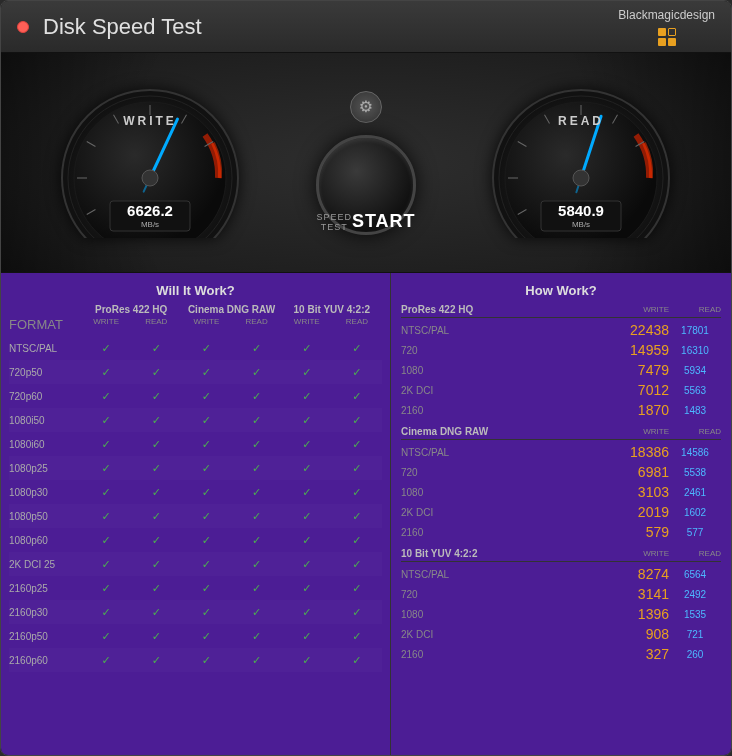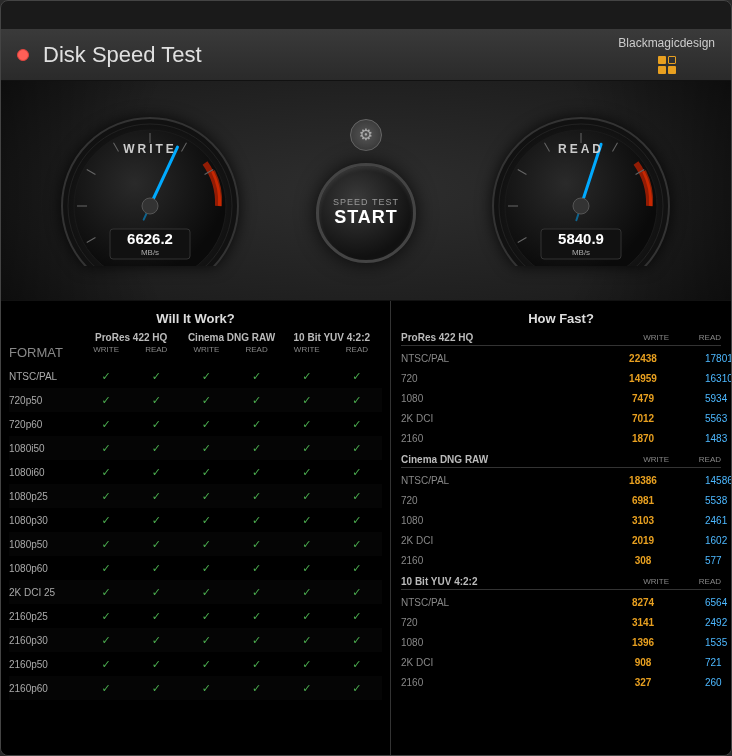--- a/index.html
+++ b/index.html
@@ -21,21 +21,20 @@
     }
 
     
     .titlebar {
       background: linear-gradient(180deg, #3a3a3a 0%, #2a2a2a 100%);
       height: 52px;
       display: flex;
       align-items: center;
       padding: 0 16px;
       border-bottom: 1px solid #111;
-      margin-top: 28px;
     }
     .close-btn {
       width: 12px; height: 12px;
       background: #ff5f57;
       border-radius: 50%;
       border: 1px solid #e0443e;
       margin-right: 6px;
     }
     .titlebar-title {
       font-size: 22px;
@@ -118,43 +117,43 @@
       color: #aaa;
       font-size: 16px;
     }
     .start-btn {
       width: 100px; height: 100px;
       background: radial-gradient(circle at 40% 35%, #3a3a3a 0%, #111 70%);
       border-radius: 50%;
       border: 3px solid #444;
       box-shadow: 0 0 20px rgba(0,0,0,0.8), inset 0 2px 4px rgba(255,255,255,0.1);
       display: flex;
-      flex-direction: column;
-      align-items: center;
+      flex-direction: row;
+      align-items: flex-end;
       justify-content: center;
       cursor: pointer;
       text-align: center;
     }
     .start-btn-sub {
       font-size: 9px;
       color: #999;
       letter-spacing: 1px;
       text-transform: uppercase;
     }
     .start-btn-main {
       font-size: 18px;
       font-weight: 700;
       color: #fff;
       letter-spacing: 1px;
     }
 
     
     .data-section {
       display: flex;
-      background: #000000;
+      background: #4c1d95;
       flex: 1;
       height: calc(756px - 52px - 220px);
       overflow: hidden;
     }
 
     
     .will-it-work {
       flex: 0 0 390px;
       padding: 10px 8px;
       border-right: 1px solid #333;
@@ -258,29 +257,27 @@
       grid-template-columns: 1fr 52px 52px;
       height: 20px;
       align-items: center;
     }
     .hf-row-label {
       color: #888;
       font-size: 10px;
     }
     .hf-write {
       color: #e8a020;
-      font-size: 10px;
-      text-align: center;
-      font-weight: bold;
+      font-size: 14px;
+      text-align: right;
     }
     .hf-read {
       color: #4db8ff;
       font-size: 10px;
-      text-align: left;
-      margin-left: 36px;
+      text-align: center;
     }
 
     
     svg.gauge {
       filter: drop-shadow(0 0 8px rgba(0,0,0,0.8));
     }
   </style>
 </head>
 <body>
 
@@ -551,21 +548,21 @@
             <div class="wiw-check">✓</div>
             <div class="wiw-check">✓</div>
             <div class="wiw-check">✓</div>
             <div class="wiw-check">✓</div>
             <div class="wiw-check">✓</div>
           </div>
         </div>
     </div>
 
     <div class="how-fast">
-      <div class="how-fast-title">How Fast?</div>
+      <div class="how-fast-title">How Work?</div>
       <div id="hf-sections">
           <div class="hf-section">
             <div class="hf-section-header">
               <div class="hf-section-name">ProRes 422 HQ</div>
               <div class="hf-col-header">WRITE</div>
               <div class="hf-col-header">READ</div>
             </div>
             <div class="hf-row">
               <div class="hf-row-label">NTSC/PAL</div>
               <div class="hf-write">22438</div>
@@ -613,21 +610,21 @@
               <div class="hf-write">3103</div>
               <div class="hf-read">2461</div>
             </div>
             <div class="hf-row">
               <div class="hf-row-label">2K DCI</div>
               <div class="hf-write">2019</div>
               <div class="hf-read">1602</div>
             </div>
             <div class="hf-row">
               <div class="hf-row-label">2160</div>
-              <div class="hf-write">308</div>
+              <div class="hf-write">579</div>
               <div class="hf-read">577</div>
             </div>
           </div>
           <div class="hf-section">
             <div class="hf-section-header">
               <div class="hf-section-name">10 Bit YUV 4:2:2</div>
               <div class="hf-col-header">WRITE</div>
               <div class="hf-col-header">READ</div>
             </div>
             <div class="hf-row">

